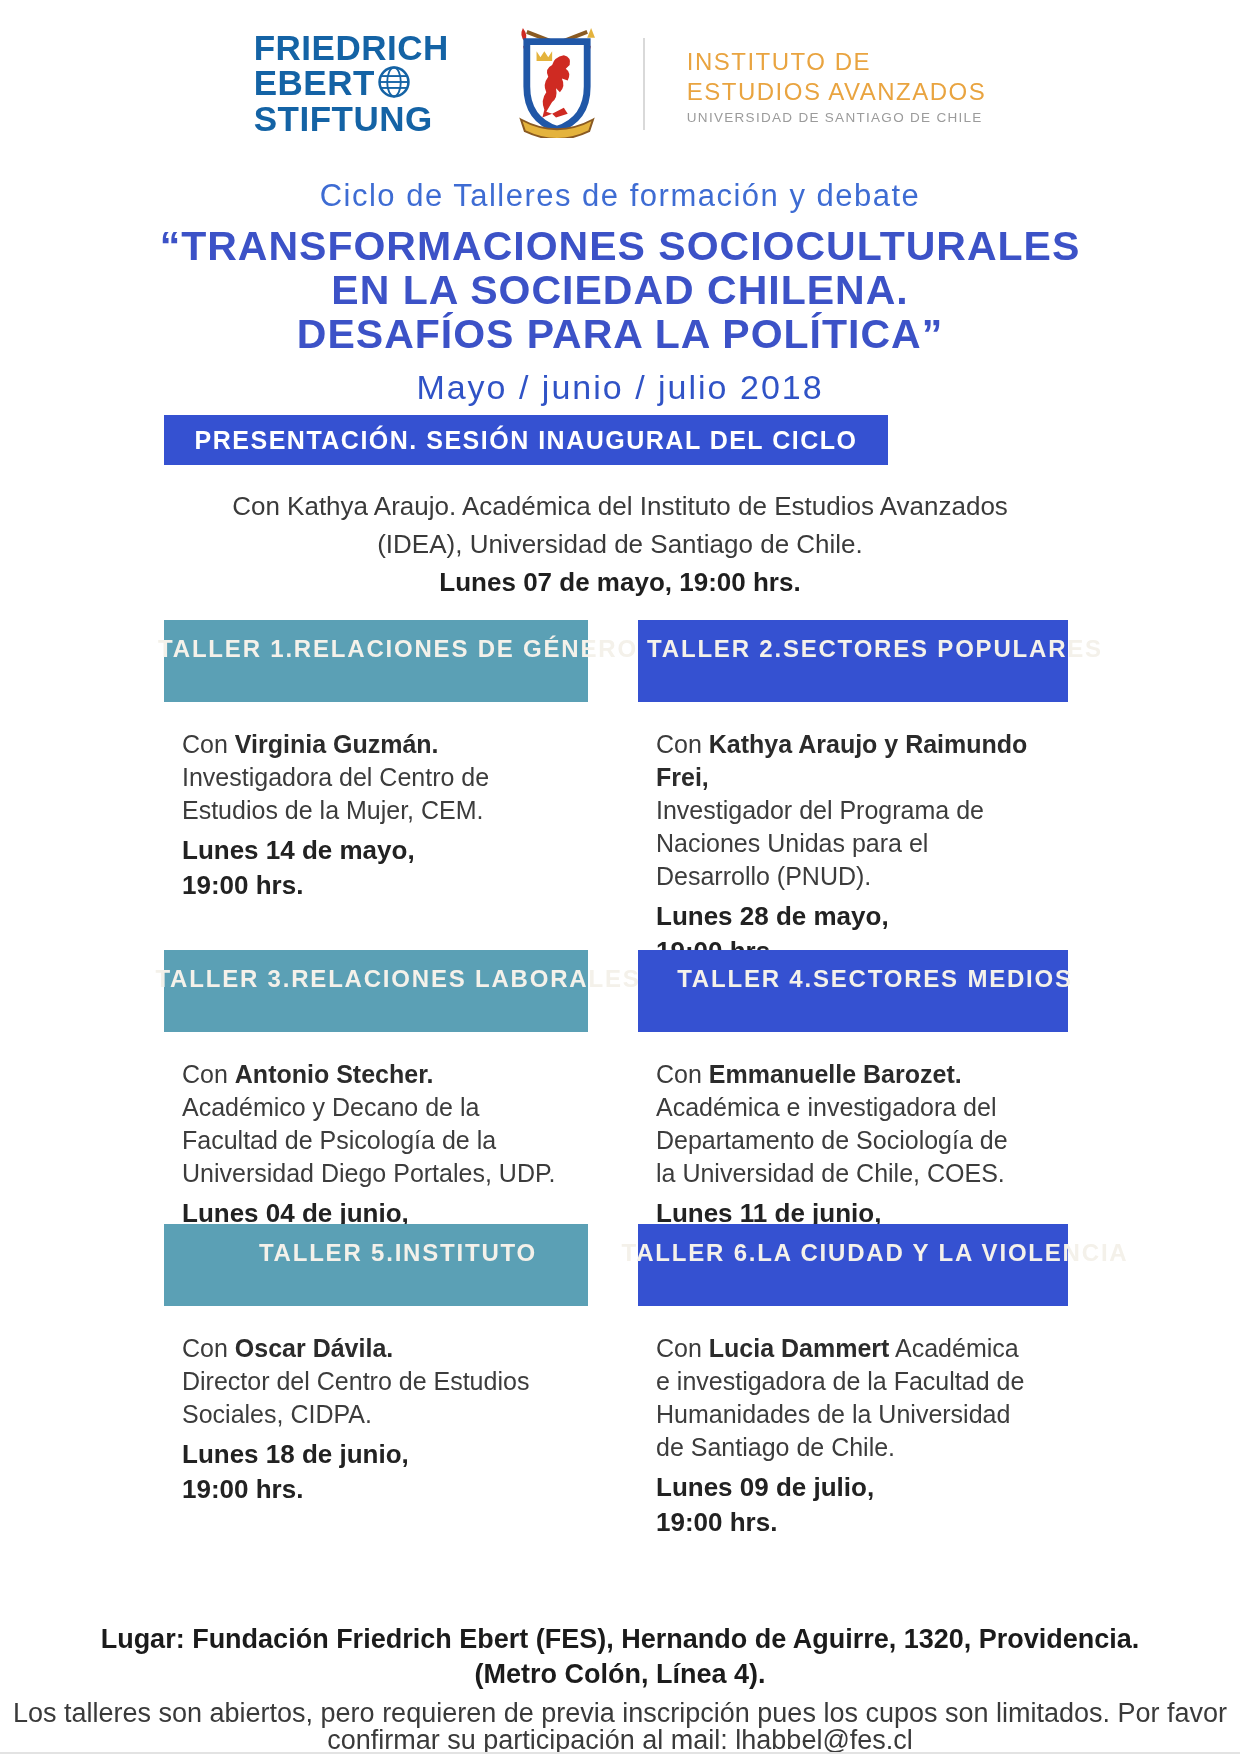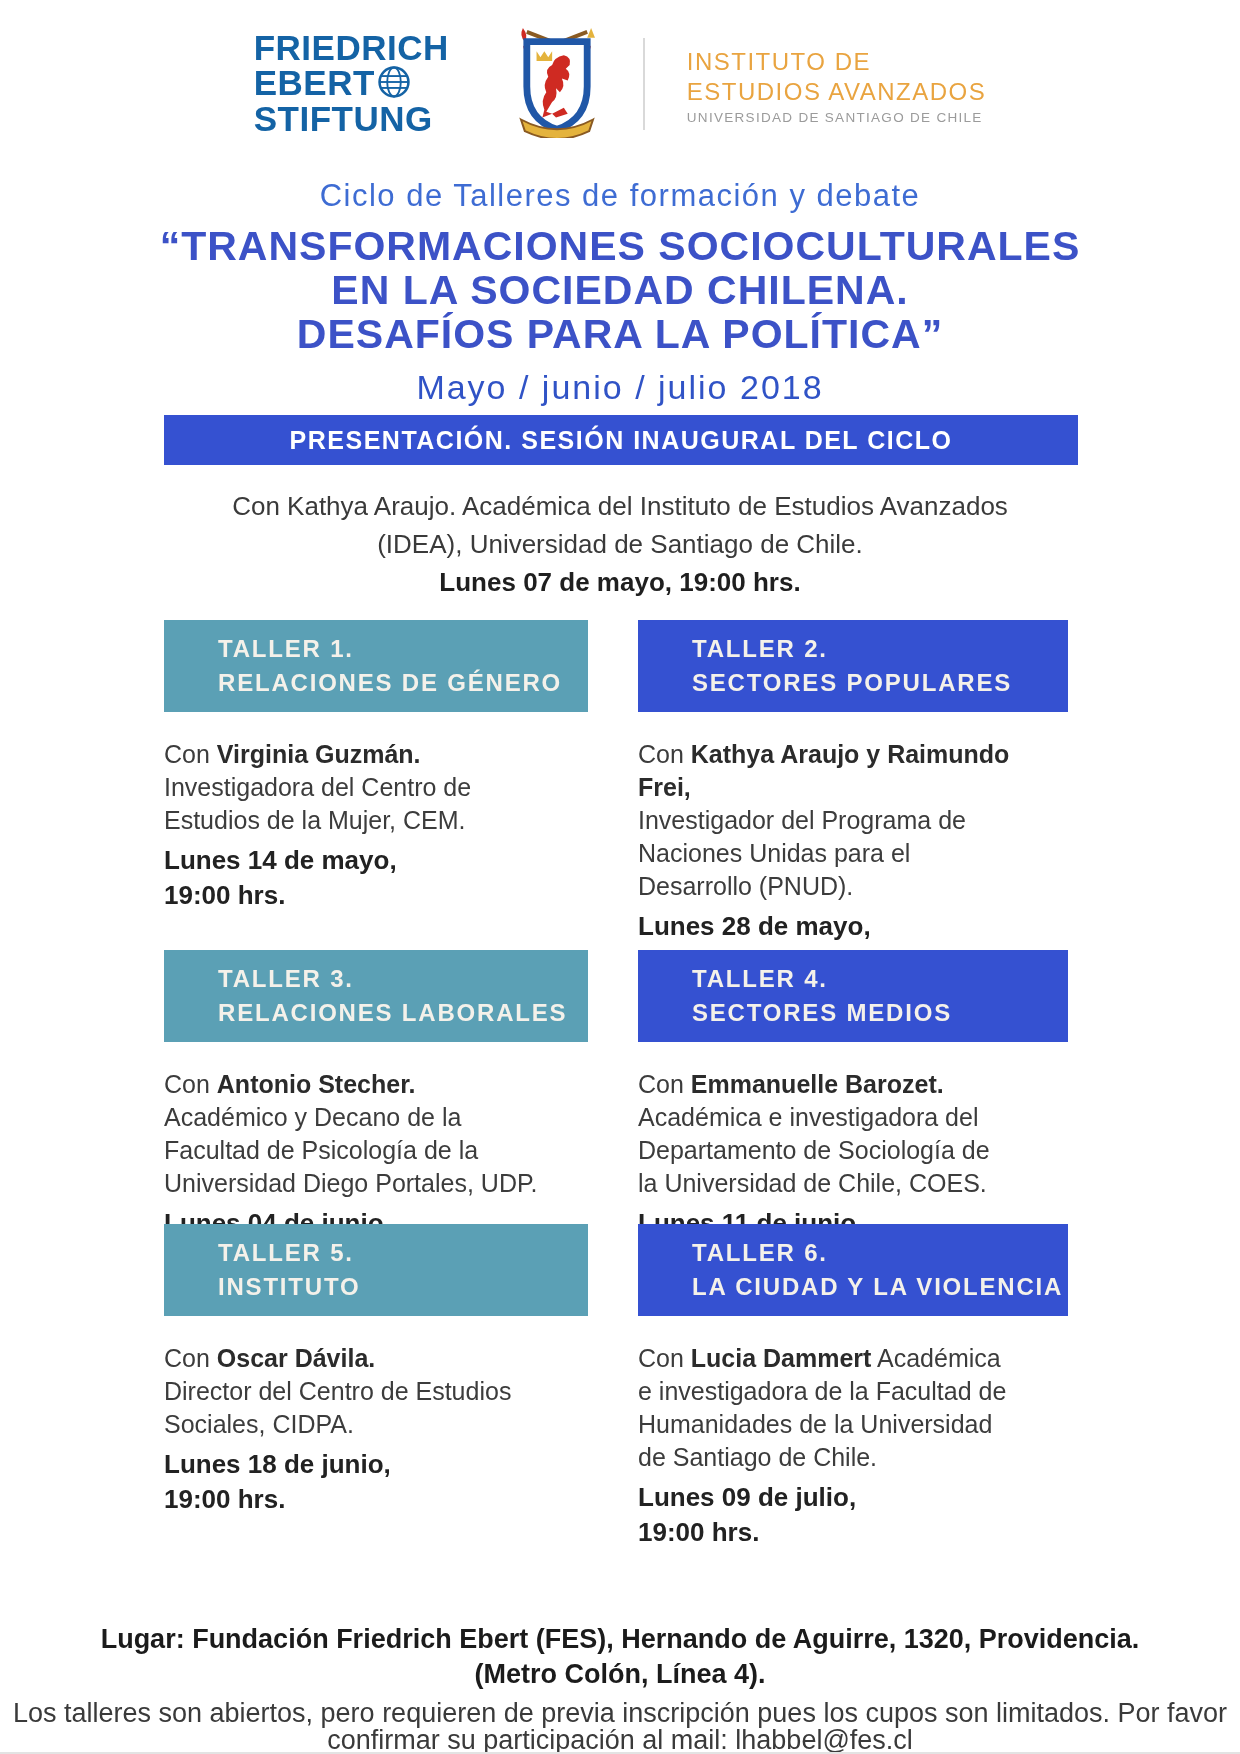--- a/index.html
+++ b/index.html
@@ -46,47 +46,47 @@
   }
   .main-title div { white-space:nowrap; }
   .dates-line {
     position:absolute; top:368px; left:0; right:0;
     text-align:center; font-size:34px; color:var(--dates_blue,#3053c6);
     letter-spacing:2px; white-space:nowrap;
   }
 
   
   .banner {
-    position:absolute; top:415px; left:164px; width:914px; height:50px;
+    position:absolute; top:415px; left:164px; width:724px; height:50px;
     background:var(--box_blue,#3551d1);
     display:flex; align-items:center; justify-content:center;
   }
   .banner span { color:#fff; font-weight:bold; font-size:25px; letter-spacing:1.5px; white-space:nowrap; }
 
   
   .inaugural {
     position:absolute; top:487px; left:0; right:0;
     text-align:center; font-size:26px; color:#3a3a3a; line-height:38px;
   }
   .inaugural .bold-date { font-weight:bold; color:#1f1f1f; }
 
   
   .card { position:absolute; width:424px; }
   .card.right { width:430px; }
   .card-head {
     min-height:82px; padding:12px 10px 12px 54px;
-    display:flex; flex-direction:column; justify-content:center;
+    display:flex; flex-direction:row; justify-content:center;
   }
   .card-head.teal { background:var(--teal,#5ba0b5); }
   .card-head.blue { background:var(--box_blue,#3551d1); }
   .card-head div {
     color:#f4f1ea; font-weight:bold; font-size:24px;
     letter-spacing:1.8px; line-height:34px; white-space:nowrap;
   }
-  .card-body { margin-top:26px; font-size:25px; color:#3c3c3c; line-height:33px; }
+  .card-body { margin-top:26px; font-size:25px; color:#3c3c3c; line-height:33px;margin-left:18px; }
   .card-body b { color:#2b2b2b; }
   .card-date { margin-top:6px; font-weight:bold; font-size:26px; color:#222; line-height:35px; }
 
   
   .r1 { top:620px; } .r2 { top:950px; } .r3 { top:1224px; }
   .c1 { left:164px; } .c2 { left:638px; }
 
   
   .lugar {
     position:absolute; top:1622px; left:0; right:0;

